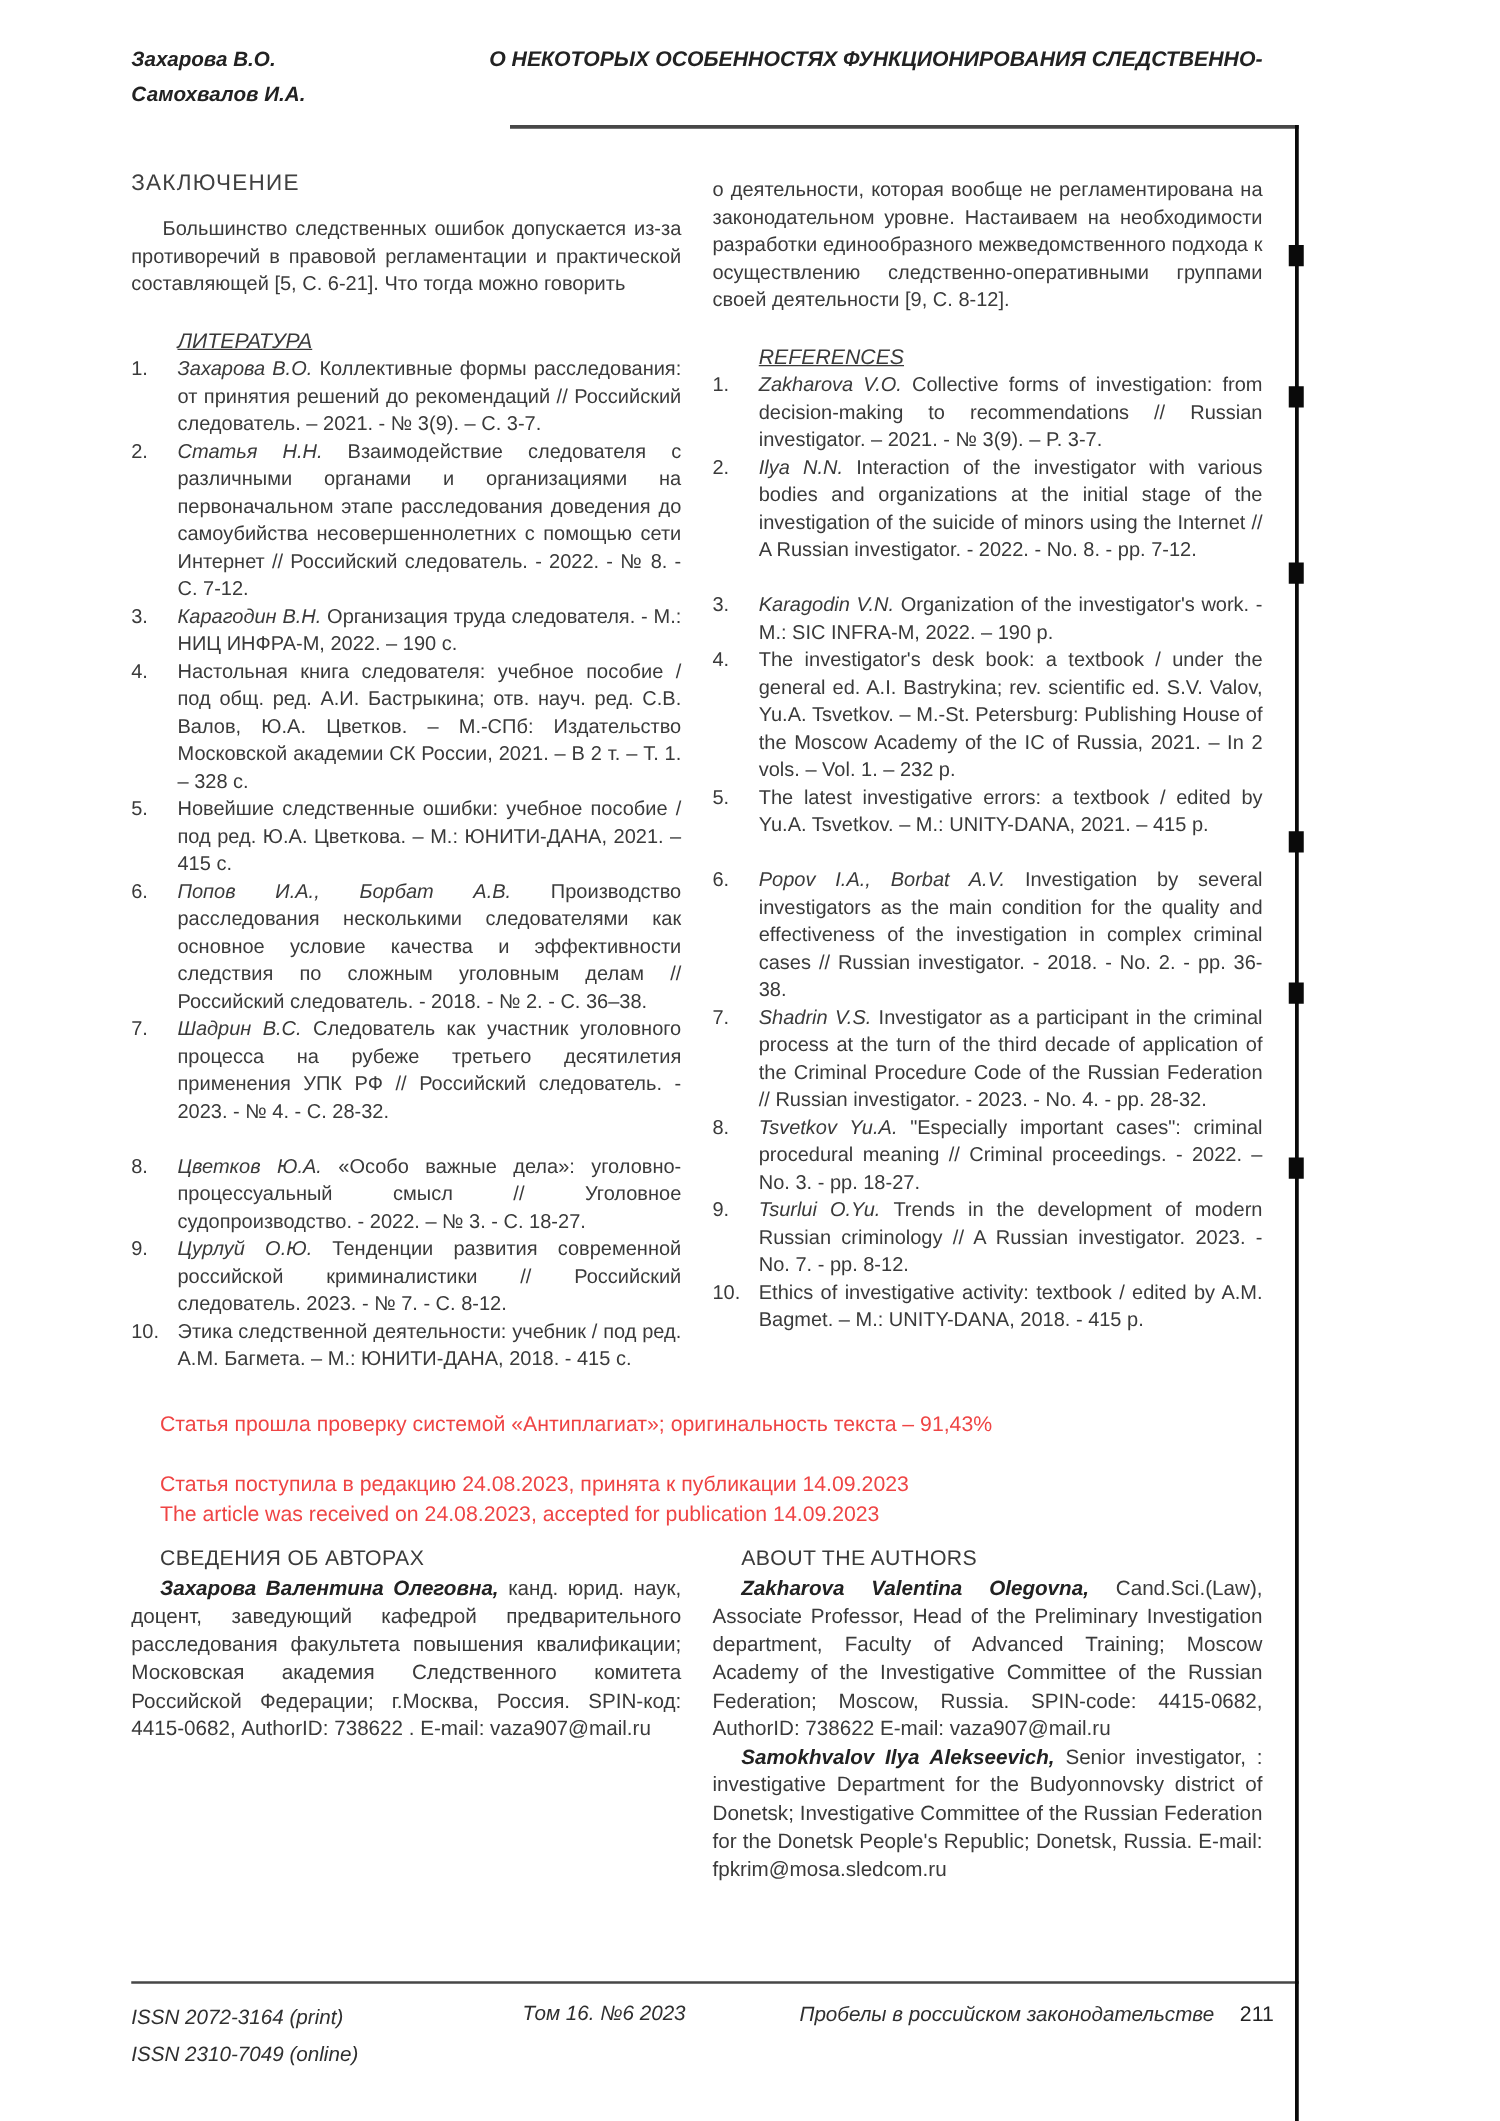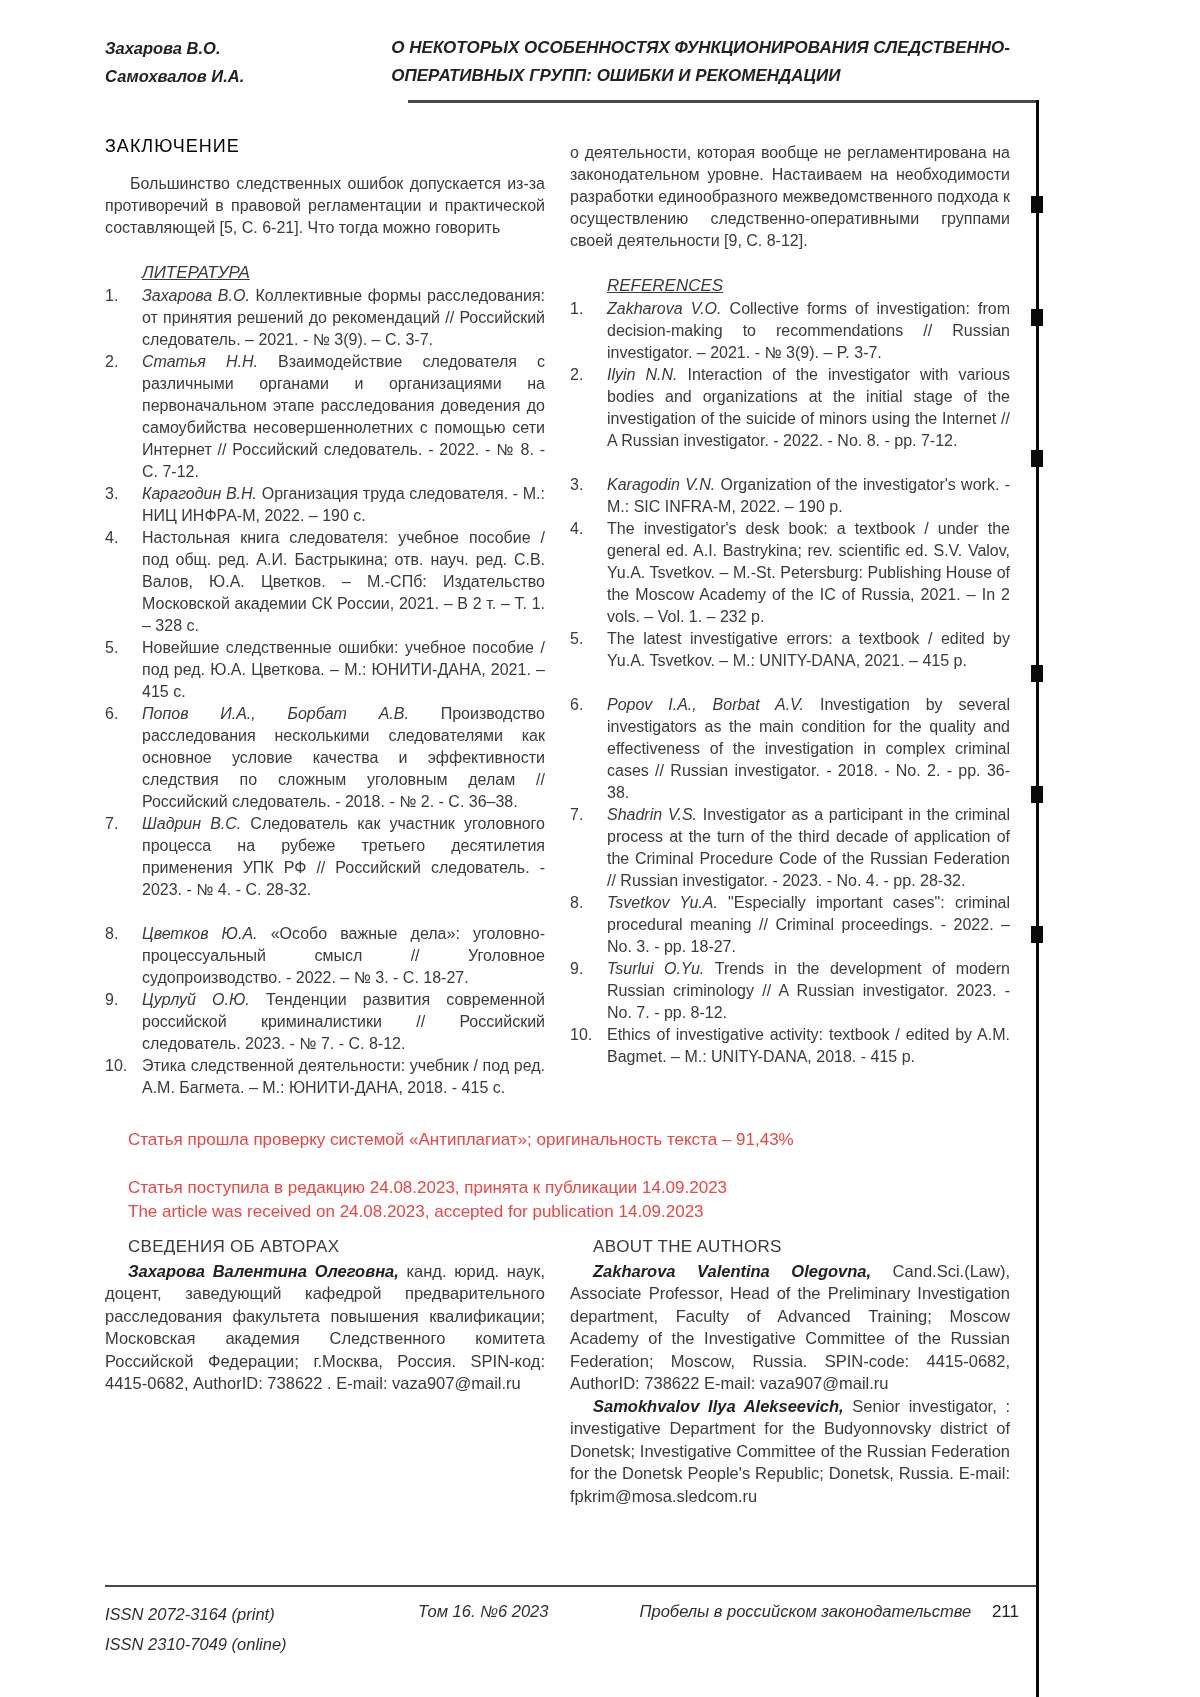--- a/index.html
+++ b/index.html
@@ -8,21 +8,21 @@
 
   
   .header{position:absolute;left:105px;top:34px;width:905px;display:flex;justify-content:space-between;}
   .header-authors{font-style:italic;font-weight:bold;font-size:16.5px;line-height:28px;color:#222;white-space:nowrap;}
   .header-title{font-style:italic;font-weight:bold;font-size:17px;line-height:28px;text-align:left;max-width:645px;color:#222;}
   .header-rule{position:absolute;left:408px;top:100px;width:631px;height:3px;background:#474747;}
 
   
   .columns{position:absolute;left:105px;top:128px;width:905px;display:flex;gap:25px;}
   .col{width:440px;}
-  .conclusion-heading{font-size:18px;letter-spacing:1px;margin:8px 0 14px 0;font-weight:normal;color:#000000;}
+  .conclusion-heading{font-size:18px;letter-spacing:1px;margin:8px 0 14px 0;font-weight:normal;color:#404040;}
   .intro{font-size:16px;line-height:22px;text-align:justify;}
   .intro.ru{text-indent:25px;}
   .intro.en{margin-top:14px;text-indent:0;}
   .section-heading{font-style:italic;text-decoration:underline;font-size:17px;margin:24px 0 2px 37px;font-weight:normal;}
   .ref{display:flex;font-size:16px;line-height:22px;}
   .ref .num{flex:0 0 37px;}
   .ref .txt{flex:1;text-align:justify;}
   .ref.gap{margin-top:22px;}
   .au{font-style:italic;}
 
@@ -54,21 +54,20 @@
 
 <div class="page">
 
   <div class="header">
     <div class="header-authors">
       <div>Захарова В.О.</div>
       <div>Самохвалов И.А.</div>
     </div>
     <div class="header-title">
       <span>О НЕКОТОРЫХ ОСОБЕННОСТЯХ ФУНКЦИОНИРОВАНИЯ СЛЕДСТВЕННО-</span><br>
-      <span>ОПЕРАТИВНЫХ ГРУПП: ОШИБКИ И РЕКОМЕНДАЦИИ</span>
     </div>
   </div>
   <div class="header-rule"></div>
 
   <div class="columns">
     <div class="col">
       <h2 class="conclusion-heading">ЗАКЛЮЧЕНИЕ</h2>
       <p class="intro ru">Большинство следственных ошибок допускается из-за противоречий в правовой регламентации и практической составляющей [5, С. 6-21]. Что тогда можно говорить</p>
       <h3 class="section-heading">ЛИТЕРАТУРА</h3>
       <div id="lit-list">
@@ -117,21 +116,21 @@
     <div class="col">
       <p class="intro en">о деятельности, которая вообще не регламентирована на законодательном уровне. Настаиваем на необходимости разработки единообразного межведомственного подхода к осуществлению следственно-оперативными группами своей деятельности [9, С. 8-12].</p>
       <h3 class="section-heading">REFERENCES</h3>
       <div id="ref-list">
           <div class="ref">
             <span class="num">1.</span>
             <span class="txt"><span class="au">Zakharova V.O. </span>Collective forms of investigation: from decision-making to recommendations // Russian investigator. – 2021. - № 3(9). – P. 3-7.</span>
           </div>
           <div class="ref">
             <span class="num">2.</span>
-            <span class="txt"><span class="au">Ilyin N.N. </span>Interaction of the investigator with various bodies and organizations at the initial stage of the investigation of the suicide of minors using the Internet // A Russian investigator. - 2022. - No. 8. - pp. 7-12.</span>
+            <span class="txt"><span class="au">Ilya N.N. </span>Interaction of the investigator with various bodies and organizations at the initial stage of the investigation of the suicide of minors using the Internet // A Russian investigator. - 2022. - No. 8. - pp. 7-12.</span>
           </div>
           <div class="ref gap">
             <span class="num">3.</span>
             <span class="txt"><span class="au">Karagodin V.N. </span>Organization of the investigator's work. - M.: SIC INFRA-M, 2022. – 190 p.</span>
           </div>
           <div class="ref">
             <span class="num">4.</span>
             <span class="txt">The investigator's desk book: a textbook / under the general ed. A.I. Bastrykina; rev. scientific ed. S.V. Valov, Yu.A. Tsvetkov. – M.-St. Petersburg: Publishing House of the Moscow Academy of the IC of Russia, 2021. – In 2 vols. – Vol. 1. – 232 p.</span>
           </div>
           <div class="ref">

